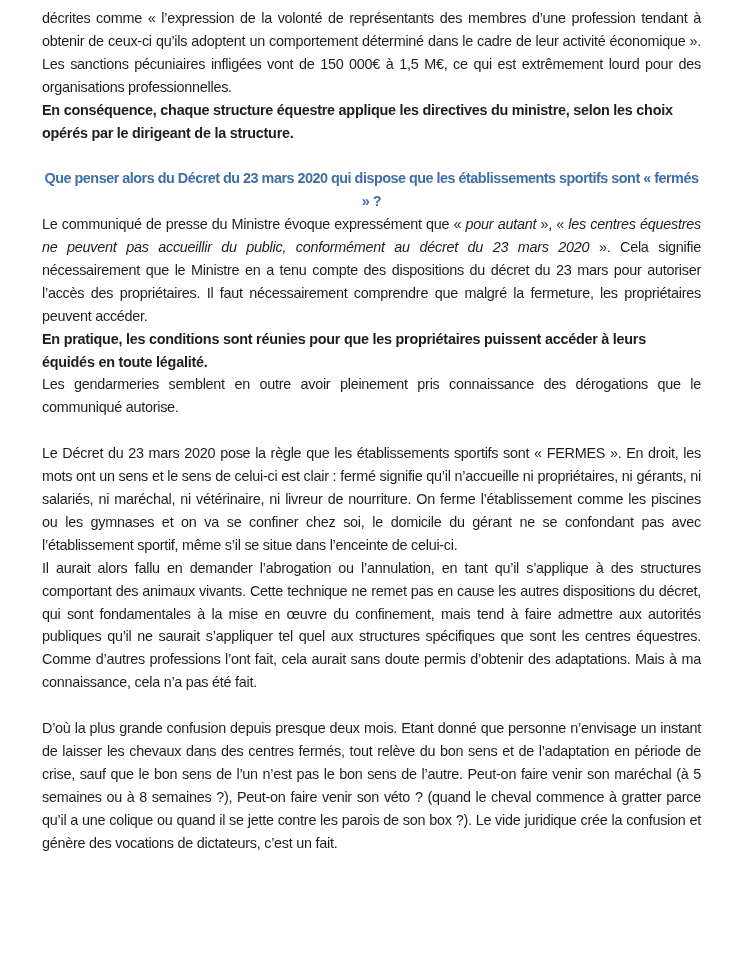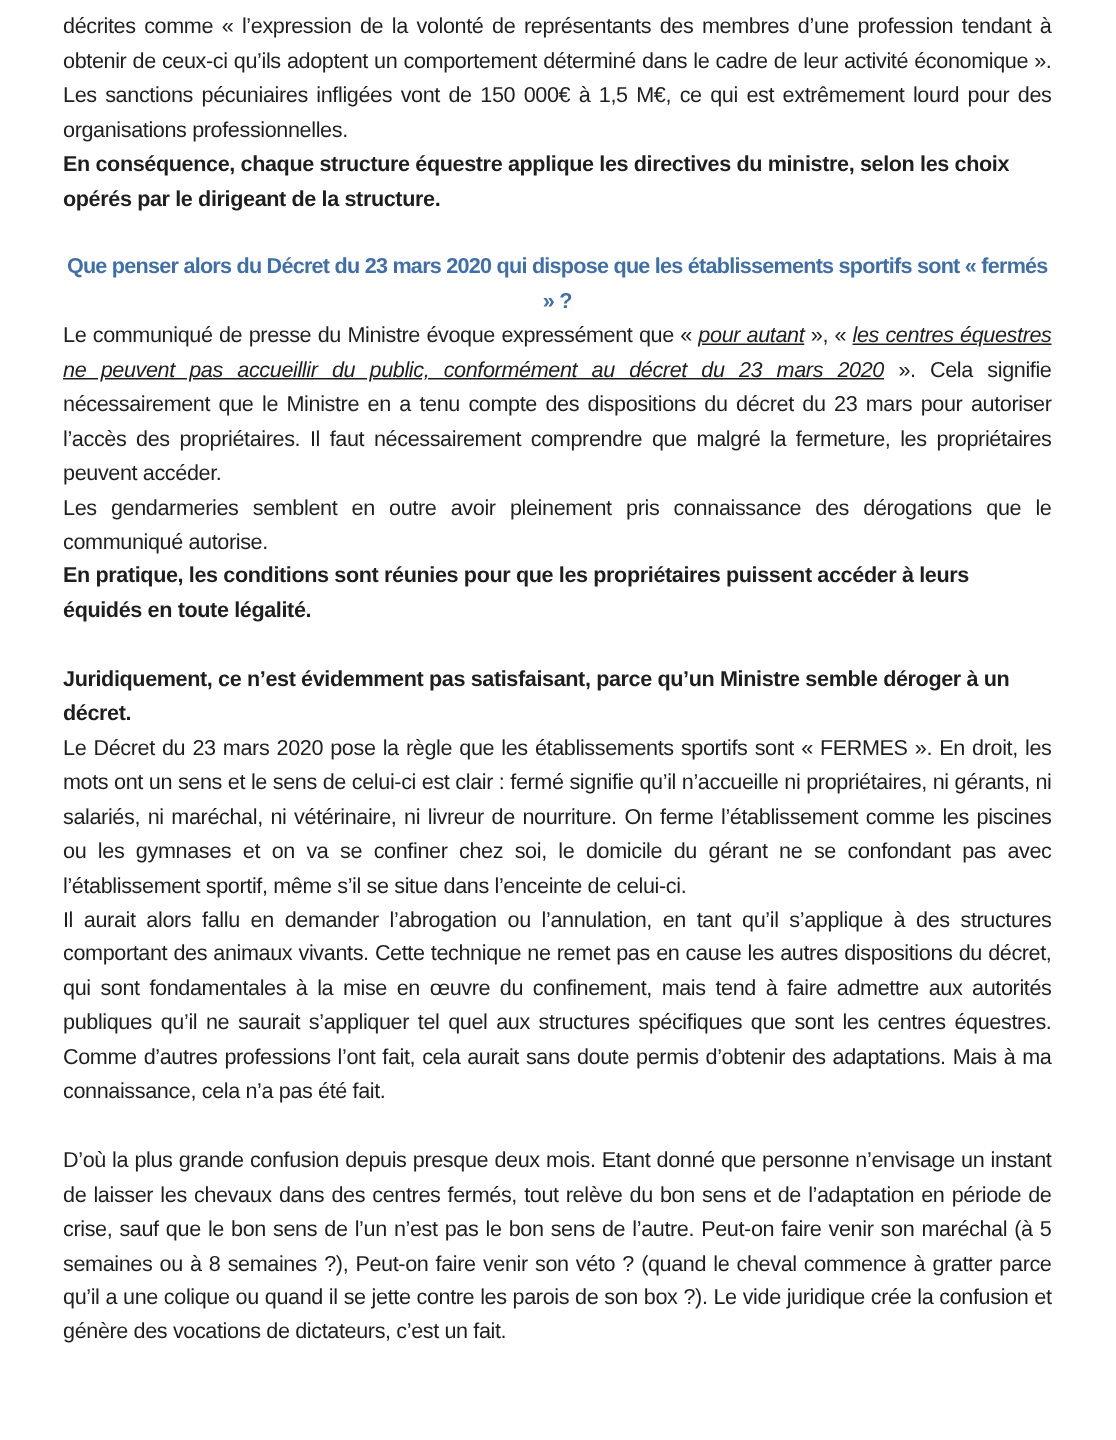--- a/index.html
+++ b/index.html
@@ -7,36 +7,35 @@
   .page {
     position: absolute; left: 42px; top: 7px; width: 659px;
     font-family: "Liberation Sans", sans-serif;
     font-size: 14.4px; line-height: 22.9px; color: #1e1e1e;
     letter-spacing: -0.25px;
   }
   .p { margin: 0; text-align: justify; }
   .left { text-align: left; font-weight: bold; }
   .gap { height: 22.9px; }
   .heading { color: #3f6fa8; font-weight: bold; letter-spacing: -0.5px; text-align: center; }
-  em { font-style: italic; text-decoration: underline; }
+  em { font-style: italic; }
 </style>
 </head>
 <body>
 
 <div class="page">
   <p class="p">décrites comme « l’expression de la volonté de représentants des membres d’une profession tendant à obtenir de ceux-ci qu’ils adoptent un comportement déterminé dans le cadre de leur activité économique ». Les sanctions pécuniaires infligées vont de 150 000€ à 1,5 M€, ce qui est extrêmement lourd pour des organisations professionnelles.</p>
   <p class="p left">En conséquence, chaque structure équestre applique les directives du ministre, selon les choix opérés par le dirigeant de la structure.</p>
   <div class="gap"></div>
 
   <p class="p heading">Que penser alors du Décret du 23 mars 2020 qui dispose que les établissements sportifs sont « fermés » ?</p>
   <p class="p"><span>Le communiqué de presse du Ministre évoque expressément que « </span><em>pour autant</em><span> », « </span><em>les centres équestres ne peuvent pas accueillir du public, conformément au décret du 23 mars 2020</em><span> ». Cela signifie nécessairement que le Ministre en a tenu compte des dispositions du décret du 23 mars pour autoriser l’accès des propriétaires. Il faut nécessairement comprendre que malgré la fermeture, les propriétaires peuvent accéder.</span></p>
+  <p class="p left">En pratique, les conditions sont réunies pour que les propriétaires puissent accéder à leurs équidés en toute légalité.</p>
   <p class="p">Les gendarmeries semblent en outre avoir pleinement pris connaissance des dérogations que le communiqué autorise.</p>
-  <p class="p left">En pratique, les conditions sont réunies pour que les propriétaires puissent accéder à leurs équidés en toute légalité.</p>
   <div class="gap"></div>
 
-  <p class="p left">Juridiquement, ce n’est évidemment pas satisfaisant, parce qu’un Ministre semble déroger à un décret.</p>
   <p class="p">Le Décret du 23 mars 2020 pose la règle que les établissements sportifs sont « FERMES ». En droit, les mots ont un sens et le sens de celui-ci est clair : fermé signifie qu’il n’accueille ni propriétaires, ni gérants, ni salariés, ni maréchal, ni vétérinaire, ni livreur de nourriture. On ferme l’établissement comme les piscines ou les gymnases et on va se confiner chez soi, le domicile du gérant ne se confondant pas avec l’établissement sportif, même s’il se situe dans l’enceinte de celui-ci.</p>
   <p class="p">Il aurait alors fallu en demander l’abrogation ou l’annulation, en tant qu’il s’applique à des structures comportant des animaux vivants. Cette technique ne remet pas en cause les autres dispositions du décret, qui sont fondamentales à la mise en œuvre du confinement, mais tend à faire admettre aux autorités publiques qu’il ne saurait s’appliquer tel quel aux structures spécifiques que sont les centres équestres. Comme d’autres professions l’ont fait, cela aurait sans doute permis d’obtenir des adaptations. Mais à ma connaissance, cela n’a pas été fait.</p>
   <div class="gap"></div>
 
   <p class="p">D’où la plus grande confusion depuis presque deux mois. Etant donné que personne n’envisage un instant de laisser les chevaux dans des centres fermés, tout relève du bon sens et de l’adaptation en période de crise, sauf que le bon sens de l’un n’est pas le bon sens de l’autre. Peut-on faire venir son maréchal (à 5 semaines ou à 8 semaines ?), Peut-on faire venir son véto ? (quand le cheval commence à gratter parce qu’il a une colique ou quand il se jette contre les parois de son box ?). Le vide juridique crée la confusion et génère des vocations de dictateurs, c’est un fait.</p>
 
 </div>
 
 </body></html>

